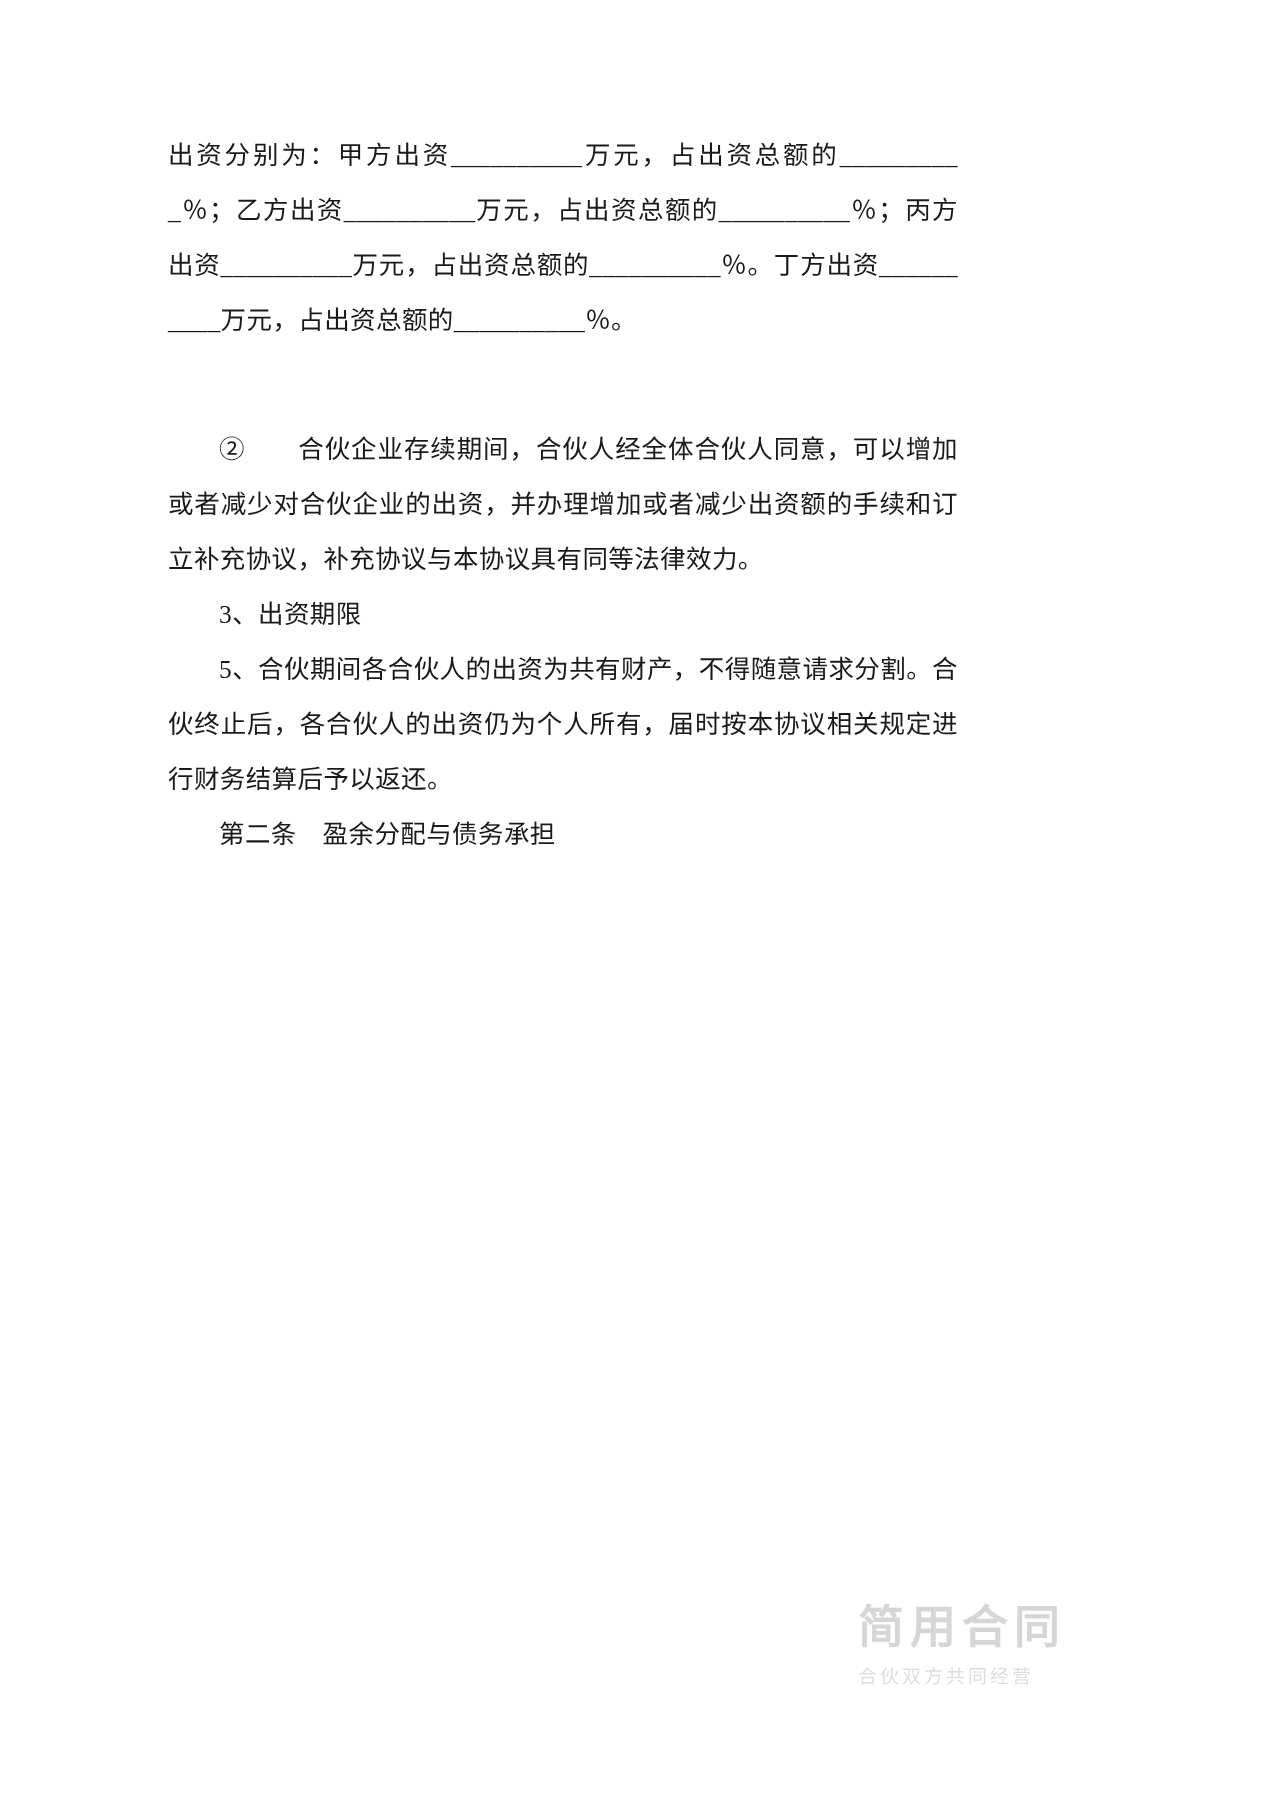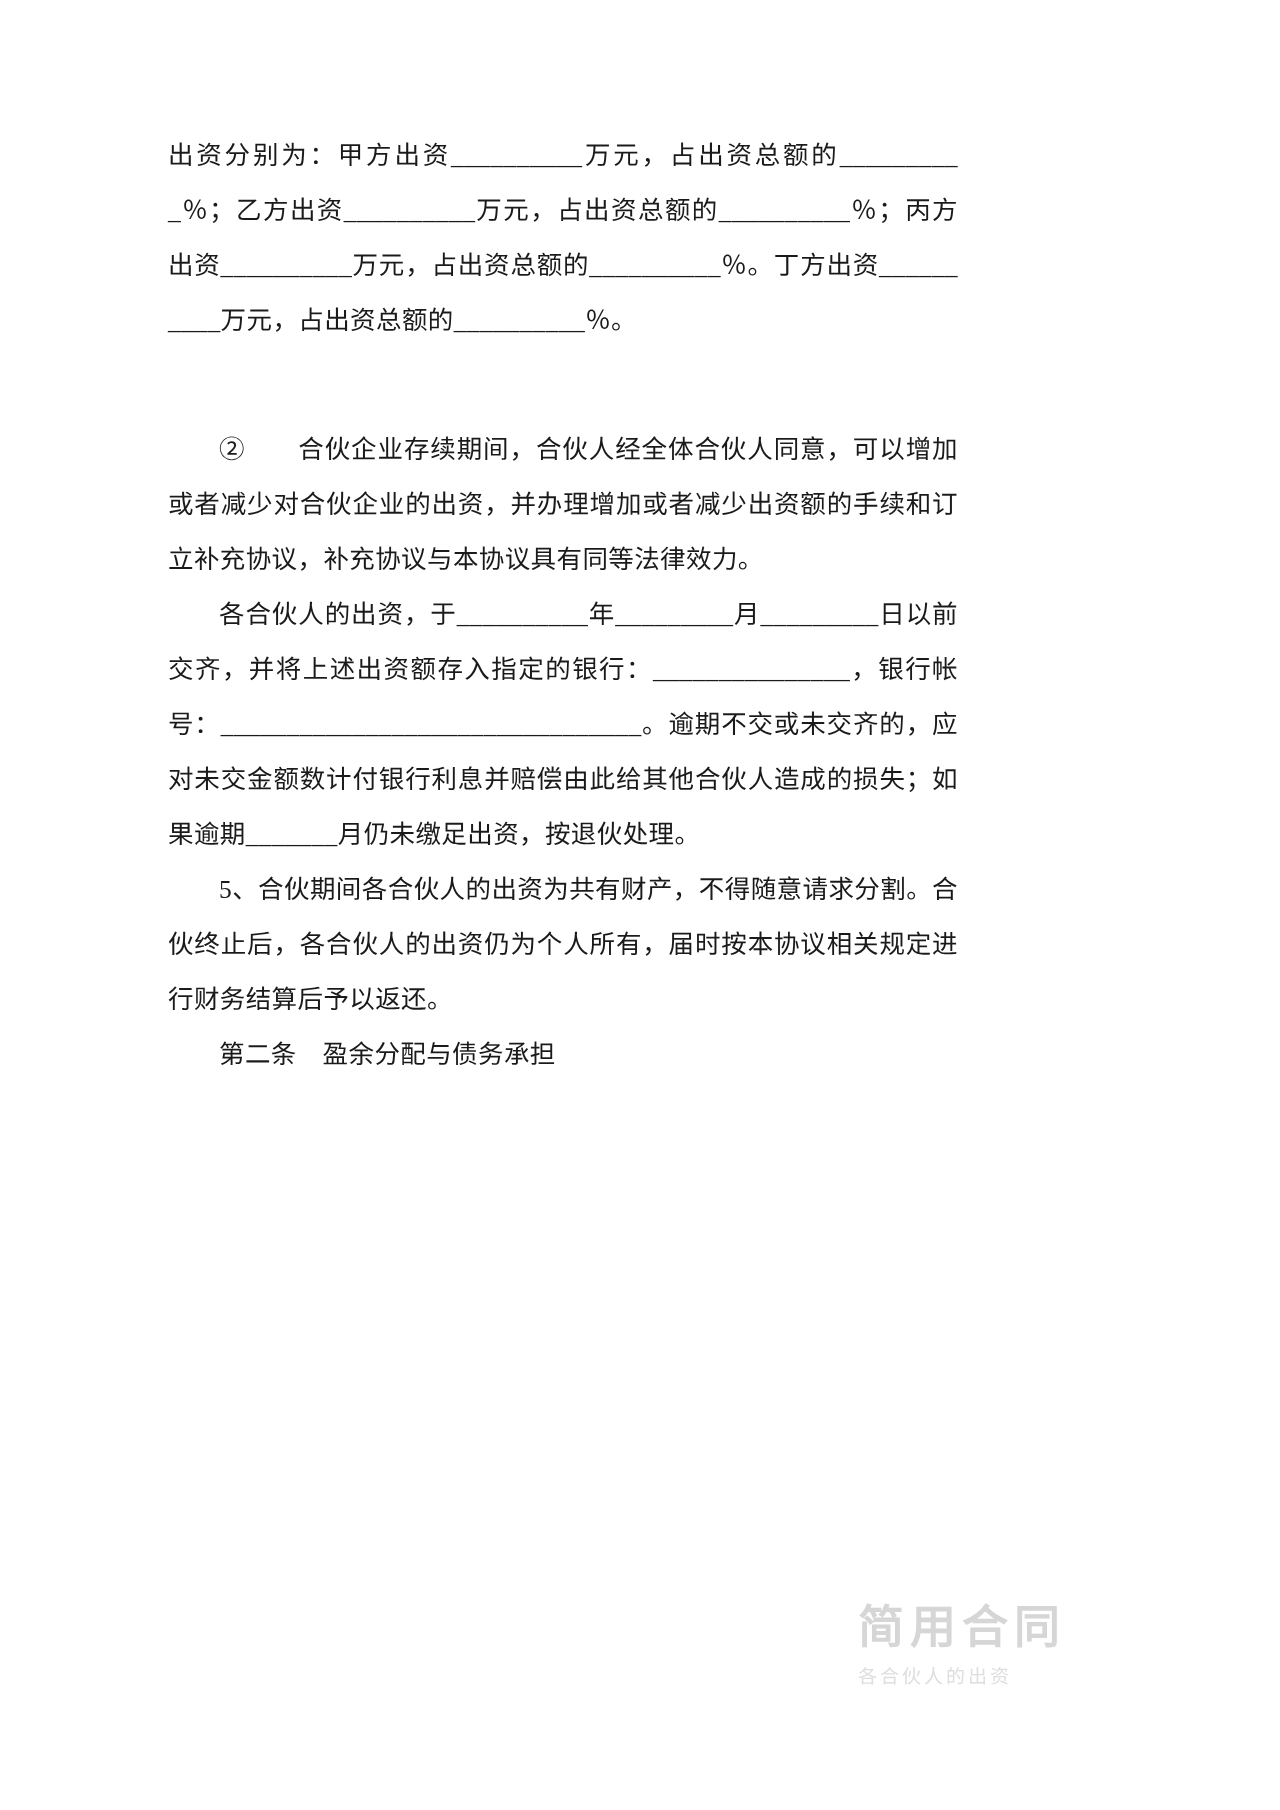--- a/index.html
+++ b/index.html
@@ -67,28 +67,28 @@
 <body>
 
 <div class="page" style="background: rgb(255, 255, 255);">
 
   <div class="doc-body">
 
     <p class="para indent-wide">出资分别为：甲方出资__________万元，占出资总额的__________％；乙方出资__________万元，占出资总额的__________％；丙方出资__________万元，占出资总额的__________％。丁方出资__________万元，占出资总额的__________％。</p>
 
     <p class="para indent blank-big">②　　合伙企业存续期间，合伙人经全体合伙人同意，可以增加或者减少对合伙企业的出资，并办理增加或者减少出资额的手续和订立补充协议，补充协议与本协议具有同等法律效力。</p>
 
+    <p class="para indent">3、出资期限</p>
 
-    <p class="para indent">各合伙人的出资，于__________年_________月_________日以前交齐，并将上述出资额存入指定的银行：_______________，银行帐号：________________________________。逾期不交或未交齐的，应对未交金额数计付银行利息并赔偿由此给其他合伙人造成的损失；如果逾期_______月仍未缴足出资，按退伙处理。</p>
 
     <p class="para indent">5、合伙期间各合伙人的出资为共有财产，不得随意请求分割。合伙终止后，各合伙人的出资仍为个人所有，届时按本协议相关规定进行财务结算后予以返还。</p>
 
     <p class="para indent">第二条　盈余分配与债务承担</p>
 
 
   </div>
 
   <div class="watermark">
     <div class="wm-main" style="color: rgb(214, 214, 214);">简用合同</div>
-    <div class="wm-sub" style="color: rgb(222, 222, 222);">各合伙人的出资</div>
+    <div class="wm-sub" style="color: rgb(222, 222, 222);">合伙双方共同经营</div>
   </div>
 
 </div>
 
 </body></html>

